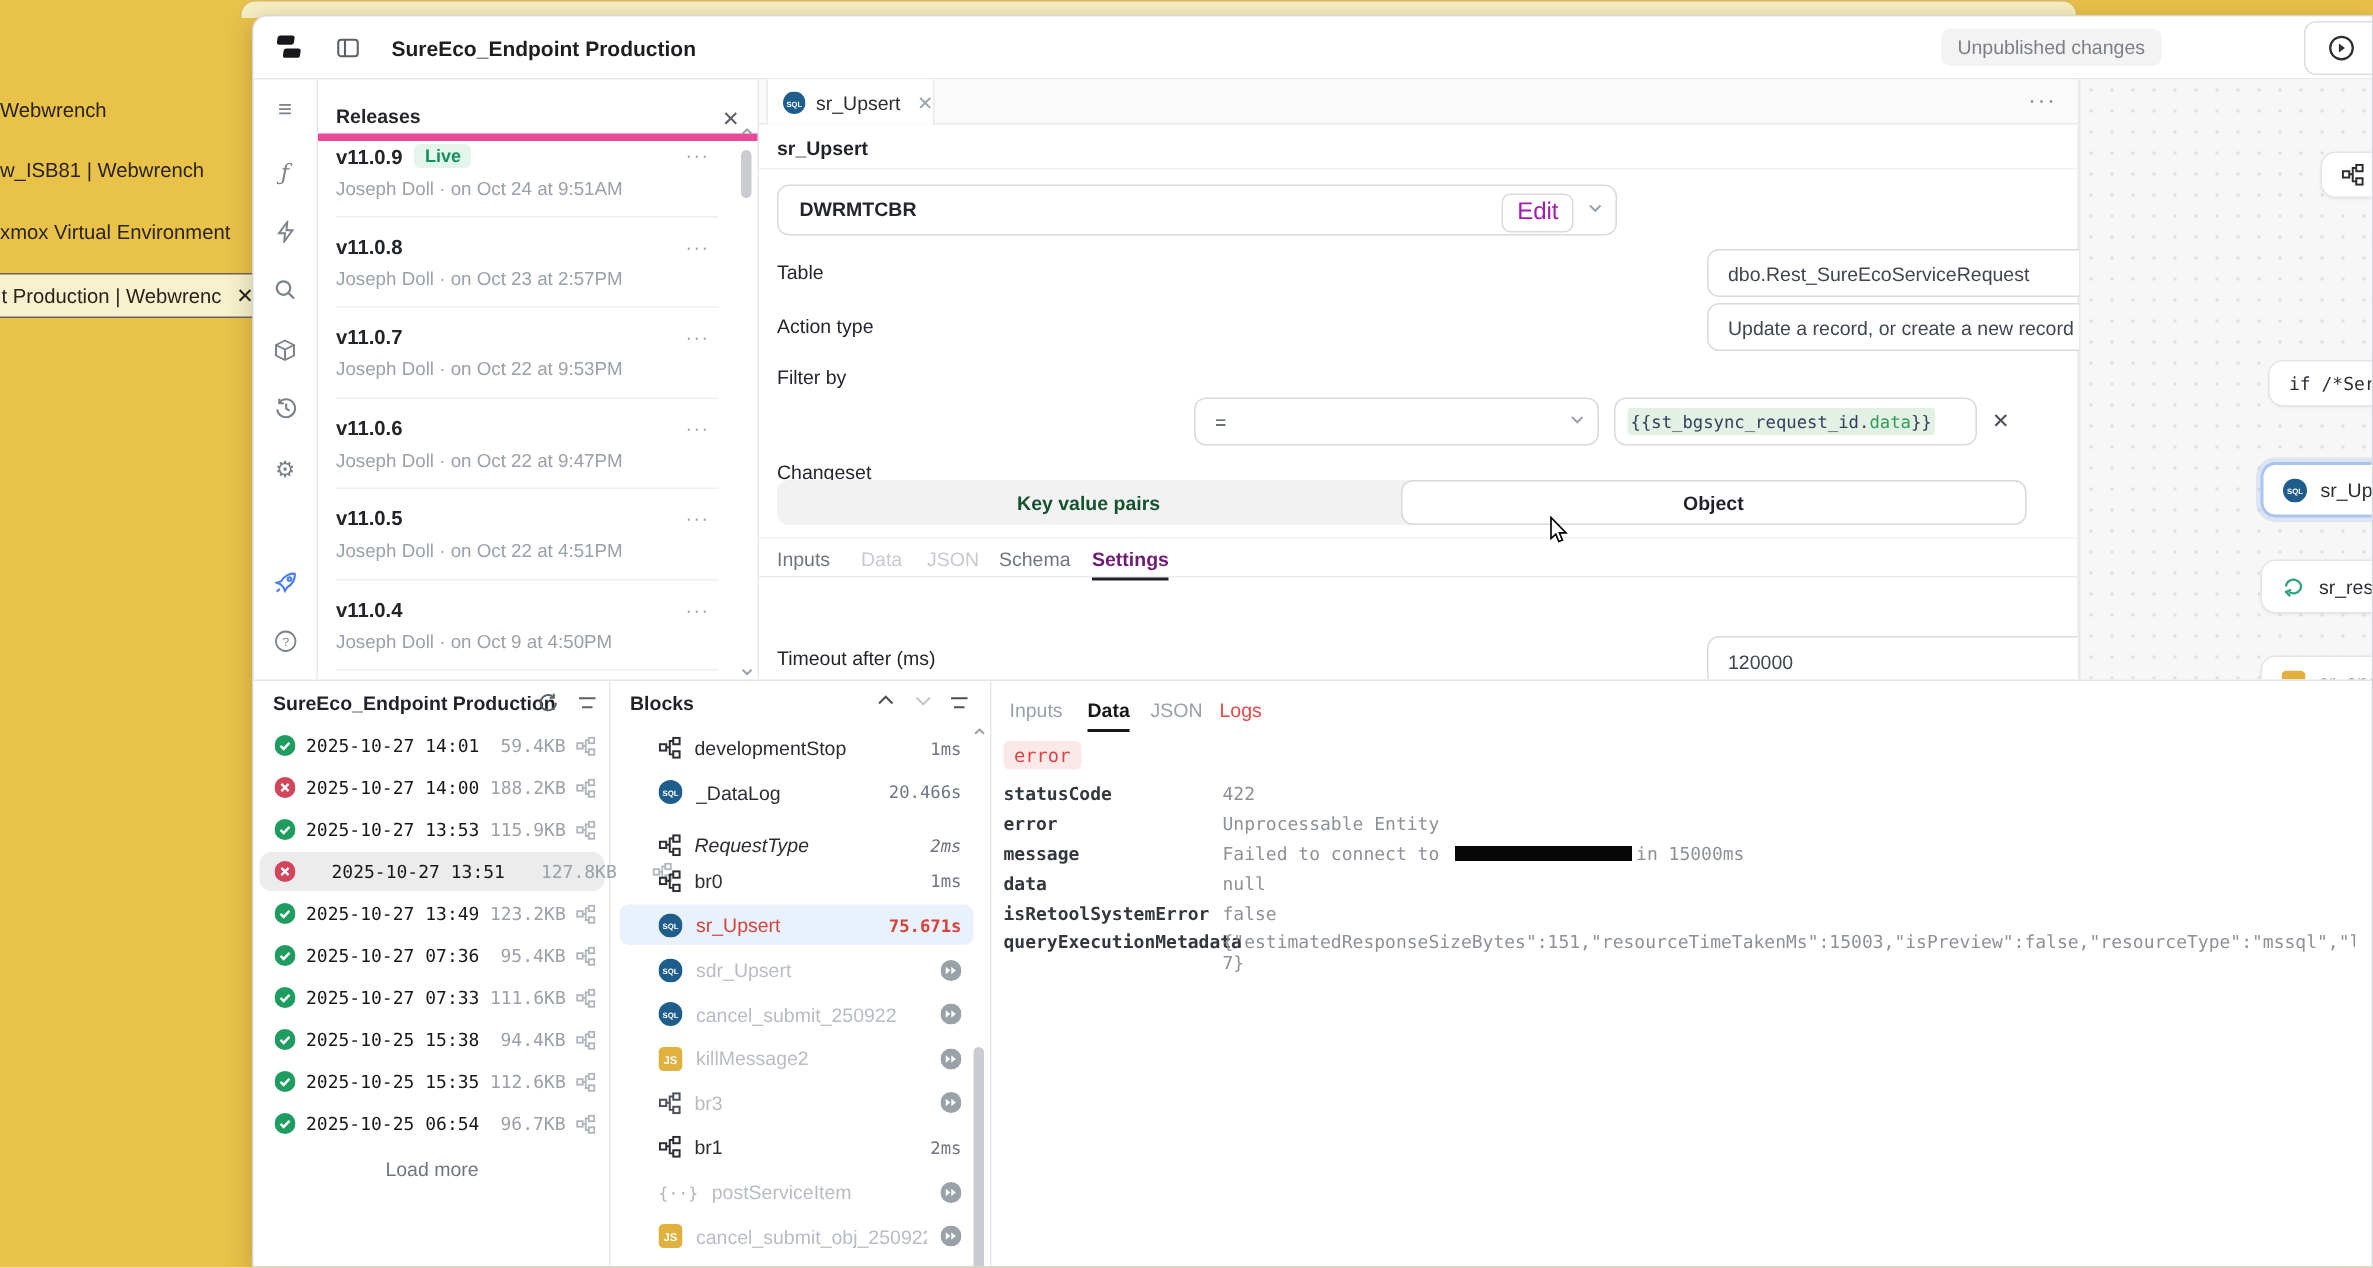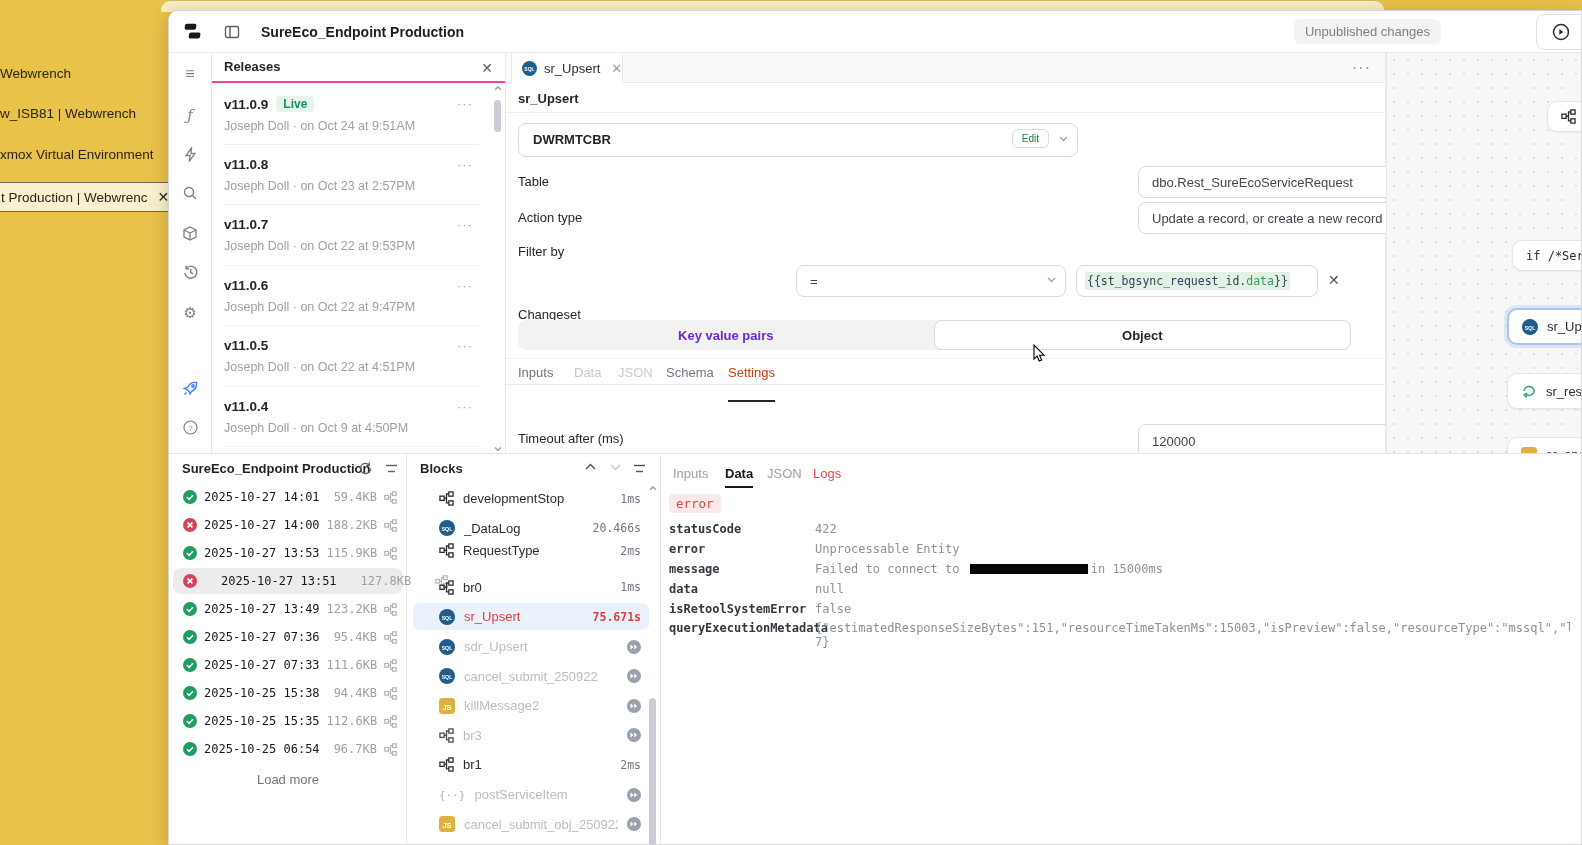--- a/index.html
+++ b/index.html
@@ -25,41 +25,41 @@
   .badge-unpub { position:absolute; right:140px; top:8px; background:#f3f3f4; color:#7b8088; font-size:13px;
                  border-radius:6px; padding:5px 11px; }
   .playbtn { position:absolute; left:1367px; top:3px; width:60px; height:36px; background:#fff; border:1px solid #dcdee1;
              border-radius:8px; display:flex; align-items:center; padding-left:14px; color:#3a3f45; }
 
   
   .upper { position:absolute; left:0; top:42px; width:100%; height:400px; }
   .rail { position:absolute; left:0; top:0; width:42px; height:400px; }
   .rail .ric { position:absolute; left:12px; width:18px; height:18px; color:#7c828a; display:flex; align-items:center; justify-content:center; font-size:15px; }
   .releases { position:absolute; left:42px; top:0; width:295px; height:400px; border-left:1px solid #e8e9eb; border-right:1px solid #e8e9eb; }
-  .rel-head { position:absolute; left:0; top:0; width:100%; height:30px; border-bottom:2px solid #ec4899; }
+  .rel-head { position:absolute; left:0; top:11px; width:100%; height:30px; border-bottom:5px solid #ec4899; }
   .rel-title { position:absolute; left:12px; top:6px; font-size:13px; font-weight:700; color:#23262b; }
   .rel-list { position:absolute; left:0; top:31px; width:100%; height:369px; overflow:hidden; }
   .rel-item { position:relative; height:60.5px; padding:12px 30px 0 12px; }
   .rel-item .rt { font-size:13.5px; font-weight:700; color:#212428; display:flex; align-items:center; gap:8px; }
   .rel-item .rb { font-size:12.5px; color:#9aa1a9; margin-top:7px; white-space:nowrap; }
   .rel-item .dots { position:absolute; right:32px; top:12px; color:#9aa1a9; font-size:13px; letter-spacing:1px; }
   .rel-item .sep { position:absolute; left:12px; right:26px; bottom:0; border-bottom:1px solid #eeeff1; }
   .live { background:#e4f6ec; color:#13915c; font-size:12px; font-weight:700; border-radius:4px; padding:1px 7px; }
 
   .editor { position:absolute; left:337px; top:0; width:880px; height:400px; border-right:1px solid #e8e9eb; }
   .etabbar { position:absolute; left:0; top:0; width:100%; height:30px; background:#fafafa; border-bottom:1px solid #e8e9eb; }
   .etab { position:absolute; left:5px; top:0; height:30px; width:112px; background:#fff; border-right:1px solid #e8e9eb; border-left:1px solid #e8e9eb;
           display:flex; align-items:center; gap:7px; padding-left:10px; font-size:13px; color:#2a2e33; }
   .ehead { position:absolute; left:0; top:31px; width:100%; height:29px; border-bottom:1px solid #efeff1; }
   .qname { position:absolute; left:12px; top:7px; font-size:13px; font-weight:700; color:#1f2329; }
   .resinput { position:absolute; left:12px; top:70px; width:560px; height:34px; border:1px solid #d8dadd; border-radius:8px; }
   .resname { position:absolute; left:14px; top:8px; font-size:13px; font-weight:700; color:#23272d; }
-  .editbtn { position:absolute; right:28px; top:5px; border:1px solid #d8dadd; border-radius:6px; font-size:10px; color:#15803d; padding:3px 9px; background:#fff; }
+  .editbtn { position:absolute; right:28px; top:5px; border:1px solid #d8dadd; border-radius:6px; font-size:16px; color:#a21caf; padding:3px 9px; background:#fff; }
   .seg { position:absolute; background:#f2f2f3; border-radius:8px; display:flex; }
-  .seg .opt { flex:1; display:flex; align-items:center; justify-content:center; font-size:13px; color:#6d28d9; font-weight:600; border-radius:8px; }
+  .seg .opt { flex:1; display:flex; align-items:center; justify-content:center; font-size:13px; color:#14532d; font-weight:600; border-radius:8px; }
   .seg .sel { background:#fff; border:1px solid #d7d9dc; color:#1f2329; }
   .flabel { position:absolute; left:12px; font-size:13px; color:#23272d; }
   .select { position:absolute; height:32px; border:1px solid #d8dadd; border-radius:8px; background:#fff; font-size:13px; color:#3f4650;
             display:flex; align-items:center; padding:0 26px 0 13px; }
   .chev { position:absolute; right:9px; top:50%; margin-top:-4px; color:#9aa1a9; }
   .codefield { position:absolute; height:32px; border:1px solid #d8dadd; border-radius:8px; background:#fff; display:flex; align-items:center; padding:0 8px; }
   .token { background:#e3f1e4; font-family:"DejaVu Sans Mono", monospace; font-size:11.5px; color:#33415c; padding:2px 2px; border-radius:2px; white-space:nowrap; }
   .token .acc { color:#2e9e5b; }
   .subtabs { position:absolute; left:0; top:305px; width:100%; height:27px; border-bottom:1px solid #ececee; border-top:1px solid #f2f2f3; }
   .stab { position:absolute; top:6px; font-size:13px; }
@@ -328,21 +328,21 @@
         <div class="opt">Key value pairs</div>
         <div class="opt sel">Object</div>
       </div>
 
       <div class="subtabs" id="subtabs">
 
       <span class="stab" style="left: 12px; color: rgb(111, 118, 128);">Inputs</span>
           <span class="stab" style="left: 68px; color: rgb(198, 202, 208);">Data</span>
           <span class="stab" style="left: 112px; color: rgb(198, 202, 208);">JSON</span>
           <span class="stab" style="left: 160px; color: rgb(111, 118, 128);">Schema</span>
-          <span class="stab" style="left: 222px; color: #c2410c; font-weight: 400; border-bottom: 2px solid rgb(31, 35, 41); padding-bottom: 20px;">Settings</span>
+          <span class="stab" style="left: 222px; color: #701a75; font-weight: 700; border-bottom: 2px solid rgb(31, 35, 41); padding-bottom: 5px;">Settings</span>
         </div>
 
       <div class="settings-pane">
 
         <div class="flabel" style="top:45px;">Timeout after (ms)</div>
         <div class="select" style="left:632px;top:38px;width:550px;height:34px;">
           <span>120000</span>
         </div>
 
       </div>
@@ -631,21 +631,21 @@
           <div class="blk-row" style="top: 60.6px;">
             <span>
               <svg width="16" height="16" viewBox="0 0 16 16">
                 <circle cx="8" cy="8" r="8" fill="#1e5d8c"></circle>
                 <text x="8" y="10.6" font-size="5.2" font-weight="bold" fill="#fff" text-anchor="middle" font-family="Liberation Sans,sans-serif">SQL</text>
               </svg>
             </span>
     <span class="nm">_DataLog</span>
             <span class="tm">20.466s</span>
           </div>
-          <div class="blk-row" style="top: 83px;">
+          <div class="blk-row" style="top: 96px; font-style: italic;">
             <span>
               <svg width="15" height="15" viewBox="0 0 16 16" fill="none" stroke="#2a2e33" stroke-width="1.4">
                 <rect x="1" y="5.5" width="4.5" height="4.5"></rect>
                 <rect x="10.5" y="1" width="4.5" height="4.5"></rect>
                 <rect x="10.5" y="10.5" width="4.5" height="4.5"></rect>
                 <path d="M5.5 7.7h2.5V3.2h2.5M8 7.7v5h2.5"></path>
               </svg>
             </span>
     <span class="nm">RequestType</span>
             <span class="tm">2ms</span>

